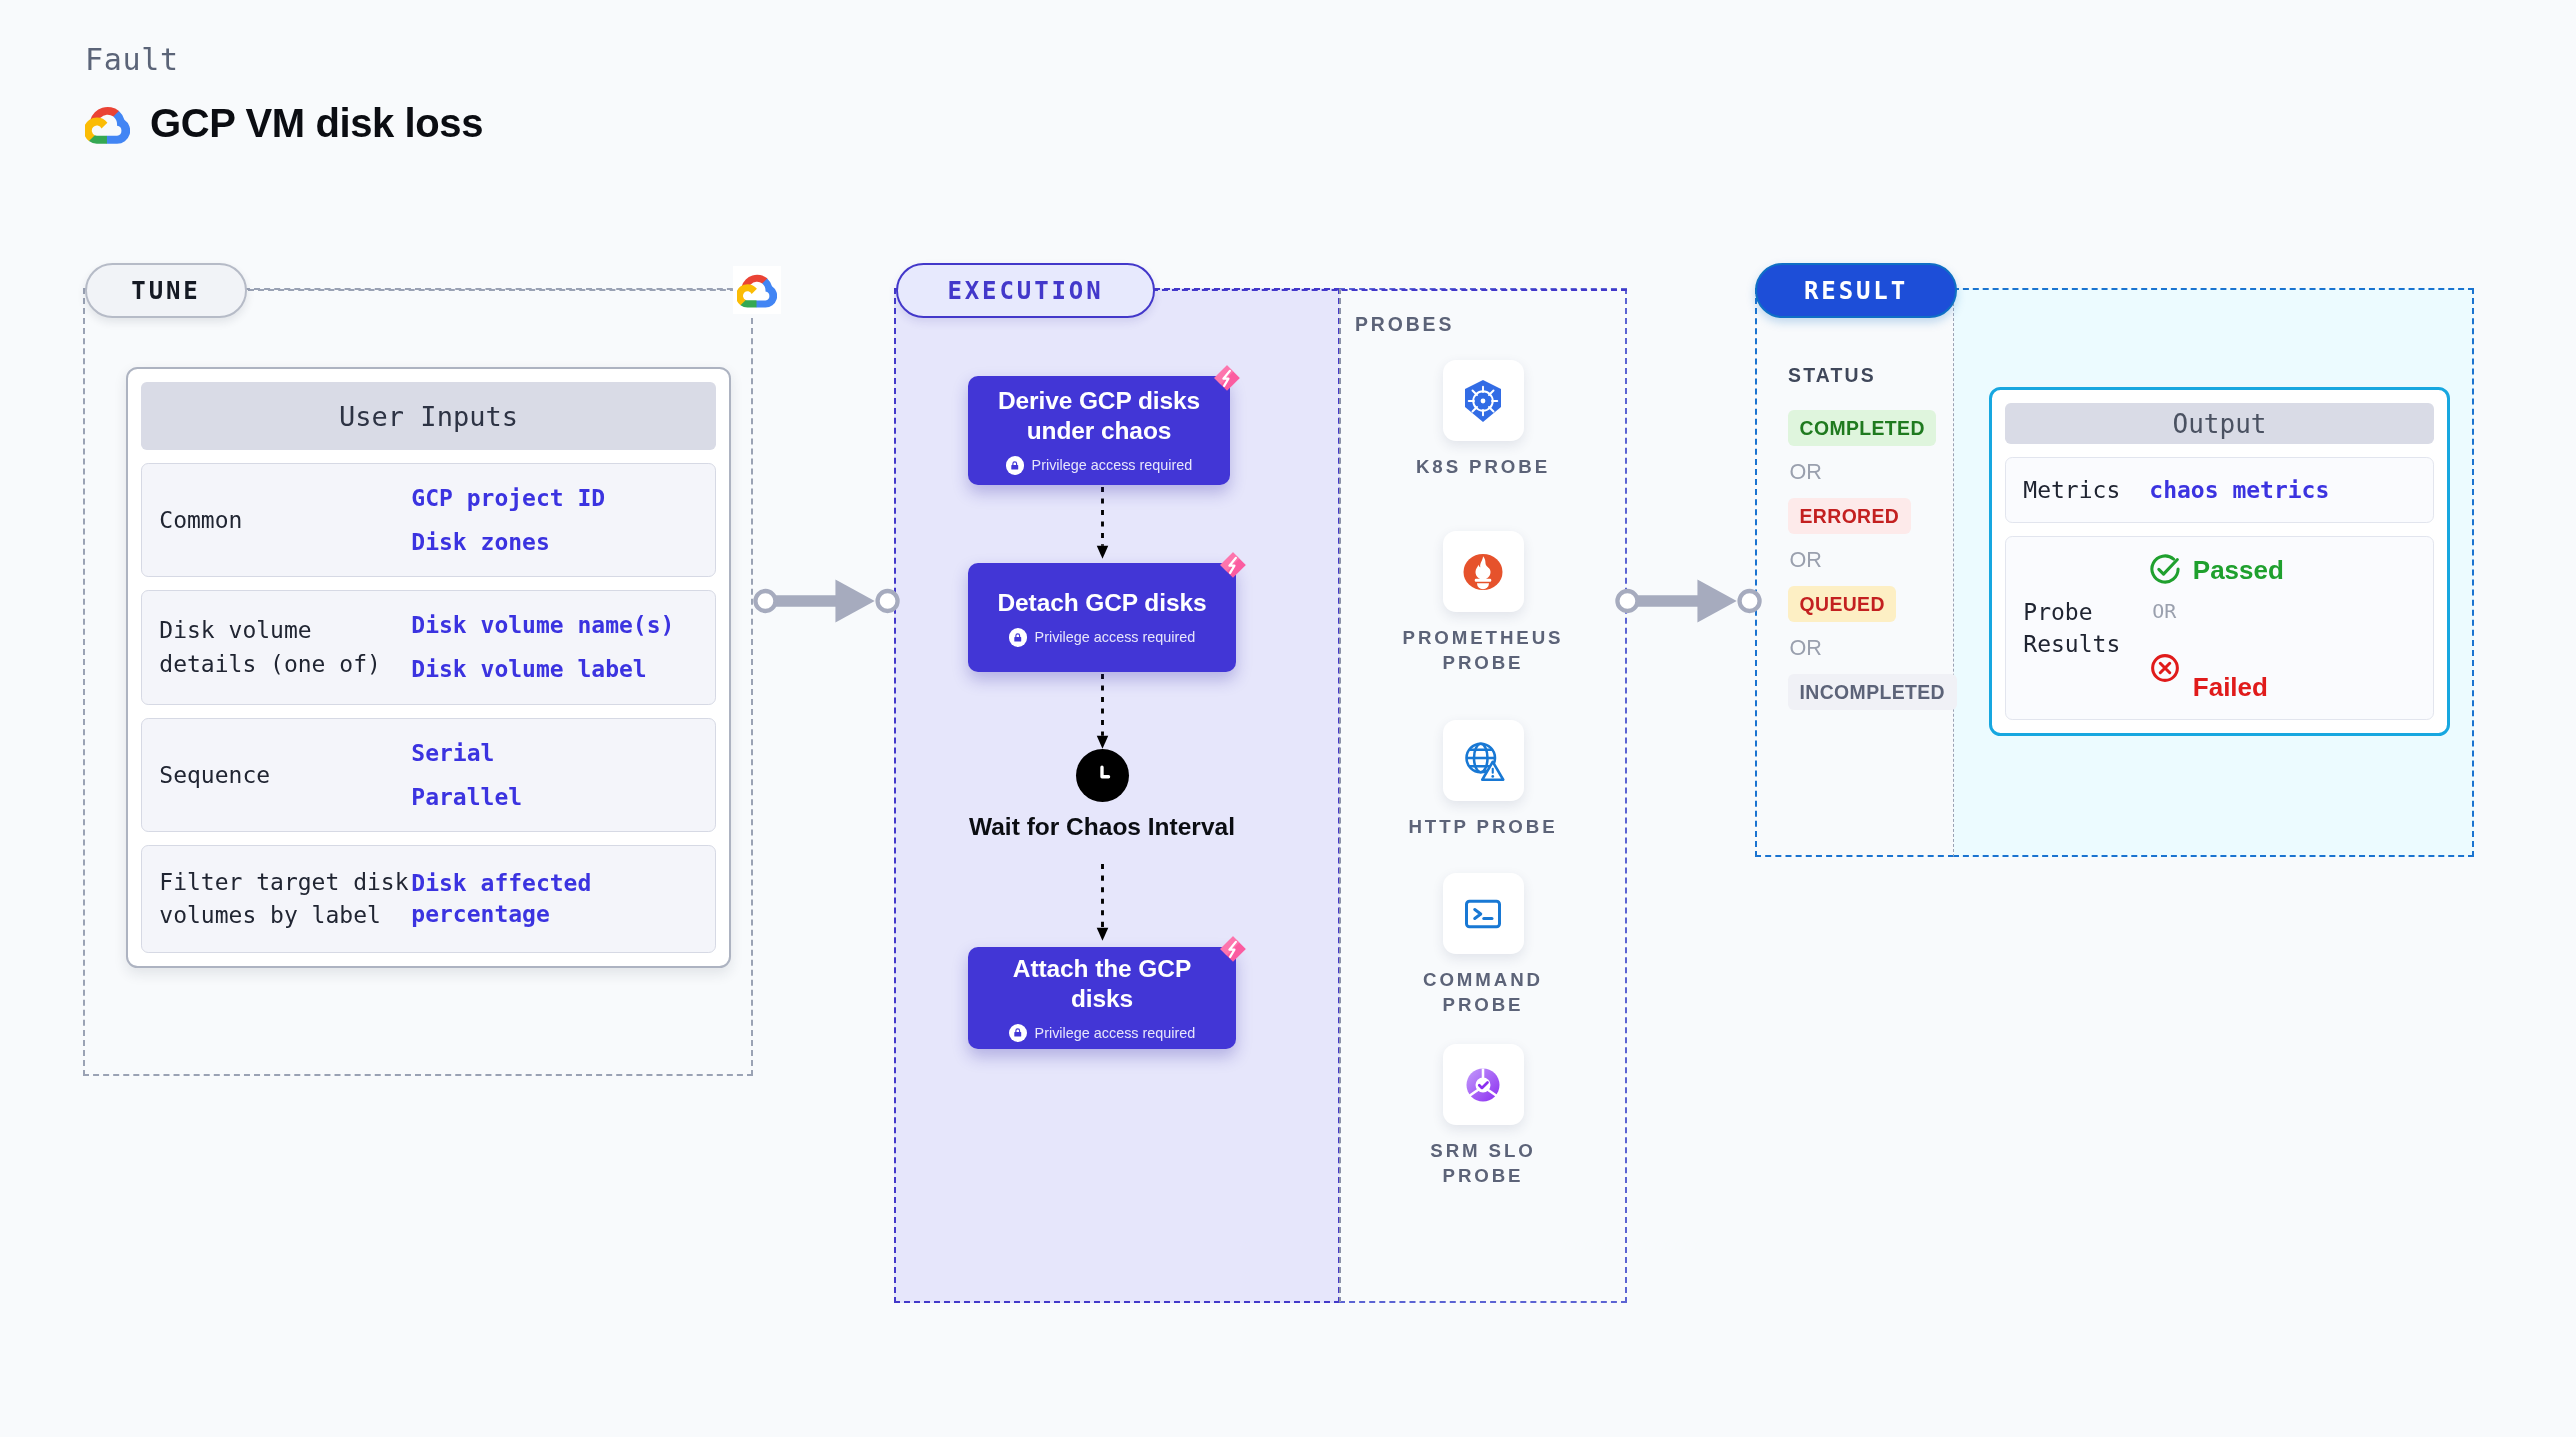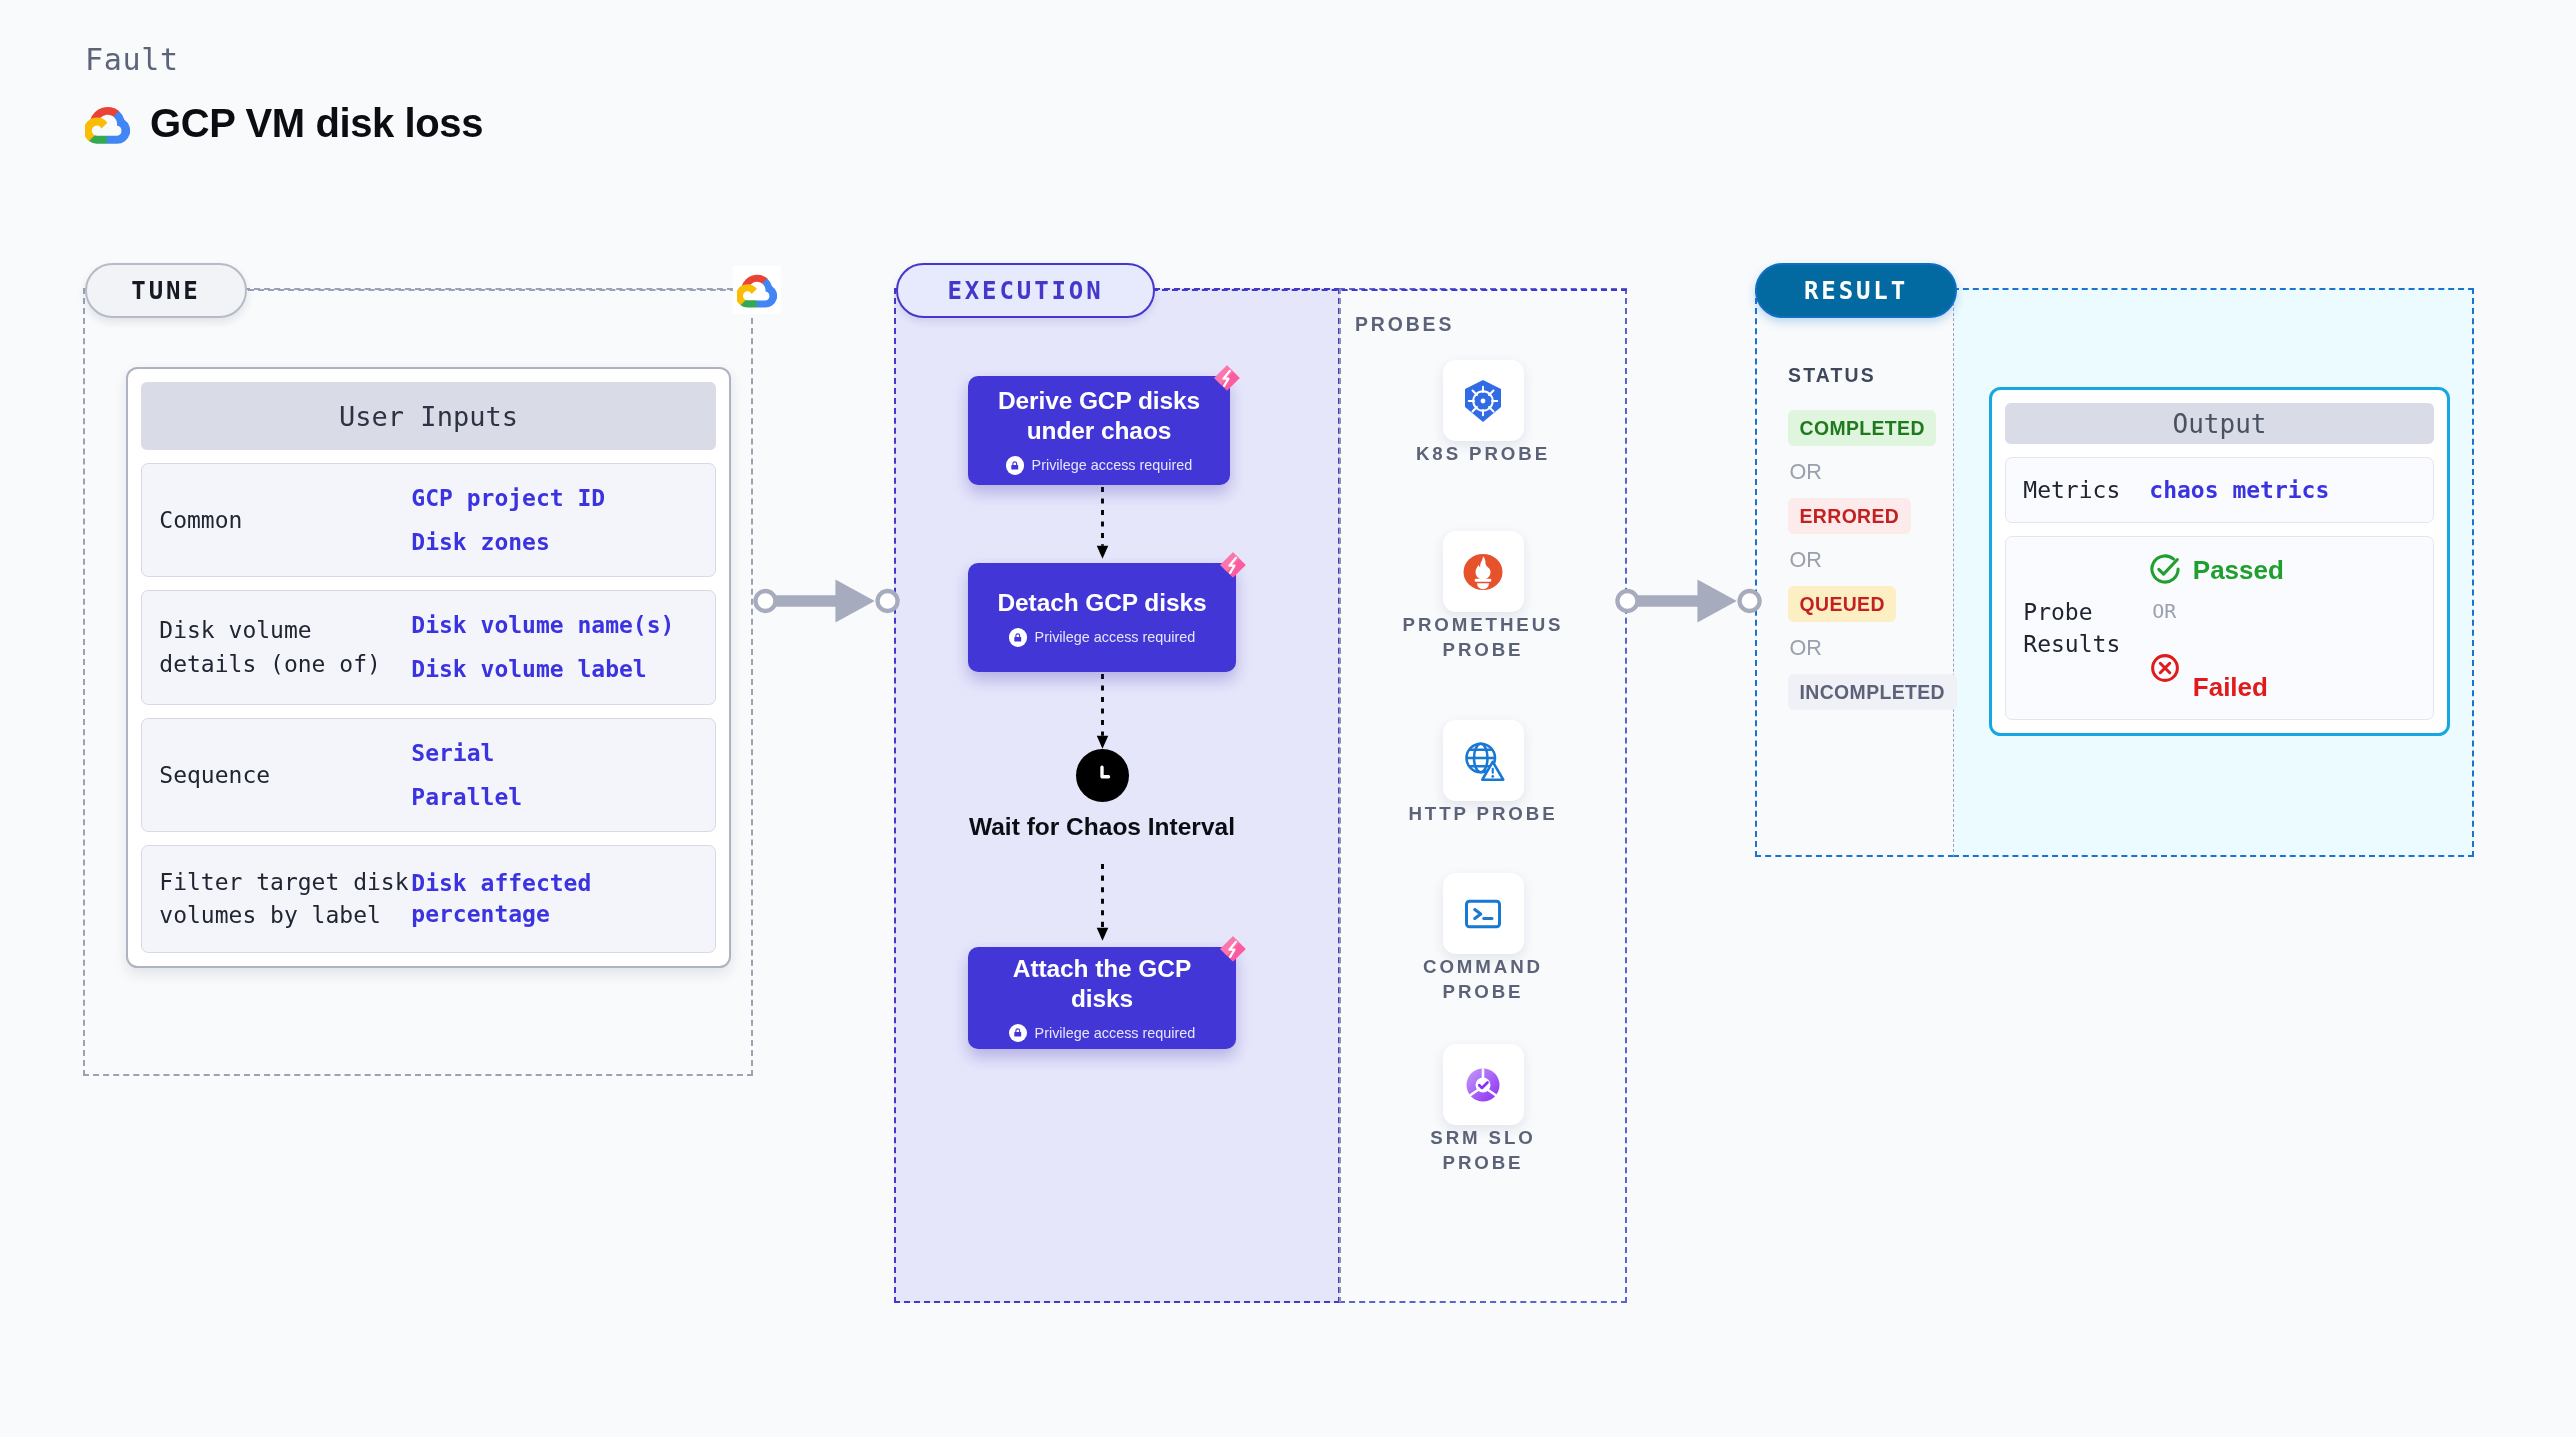--- a/index.html
+++ b/index.html
@@ -43,21 +43,21 @@
     box-shadow: 0 4.3px 8.6px rgba(30,35,60,.10);
   }
   .pill-exec {
     left: 896px; top: 263px; width: 259px; height: 55px;
     background: #e7e9fd; border: 2.2px solid #4338ca; color: #4338ca;
     font-size: 24px;
     box-shadow: 0 4.3px 8.6px rgba(60,50,160,.12);
   }
   .pill-result {
     left: 1755px; top: 263px; width: 202px; height: 55px;
-    background: #0369a1; border: 2.2px solid #0f6fc5; color: #ffffff;
+    background: #1d4ed8; border: 2.2px solid #0f6fc5; color: #ffffff;
     font-size: 24px;
     box-shadow: 0 4.3px 10px rgba(15,111,197,.25);
   }
 
   
   .dashed-box { position: absolute; border-style: dashed; }
 
   .tune-box {
     left: 83px; top: 288px; width: 670px; height: 788px;
     border: 2.2px dashed #9aa2b4; background: transparent;
@@ -177,21 +177,21 @@
   .probe-item {
     position: absolute; left: 1386px; width: 194px;
     display: flex; flex-direction: column; align-items: center;
   }
   .probe-tile {
     width: 81px; height: 81px; background: #ffffff; border-radius: 13px;
     box-shadow: 0 4.3px 11.5px rgba(40,50,90,.10);
     display: flex; align-items: center; justify-content: center;
   }
   .probe-label {
-    font-size: 18.7px; font-weight: bold;
+    margin-top: 13px; font-size: 18.7px; font-weight: bold;
     letter-spacing: 2.9px; color: #5c6378; text-align: center; line-height: 1.35;
   }
 
   
   .status-label {
     position: absolute; left: 1788px; top: 364px;
     font-size: 19.4px; font-weight: bold; letter-spacing: 2.2px; color: #3f475a;
   }
   .status-stack {
     position: absolute; left: 1788px; top: 410px;

